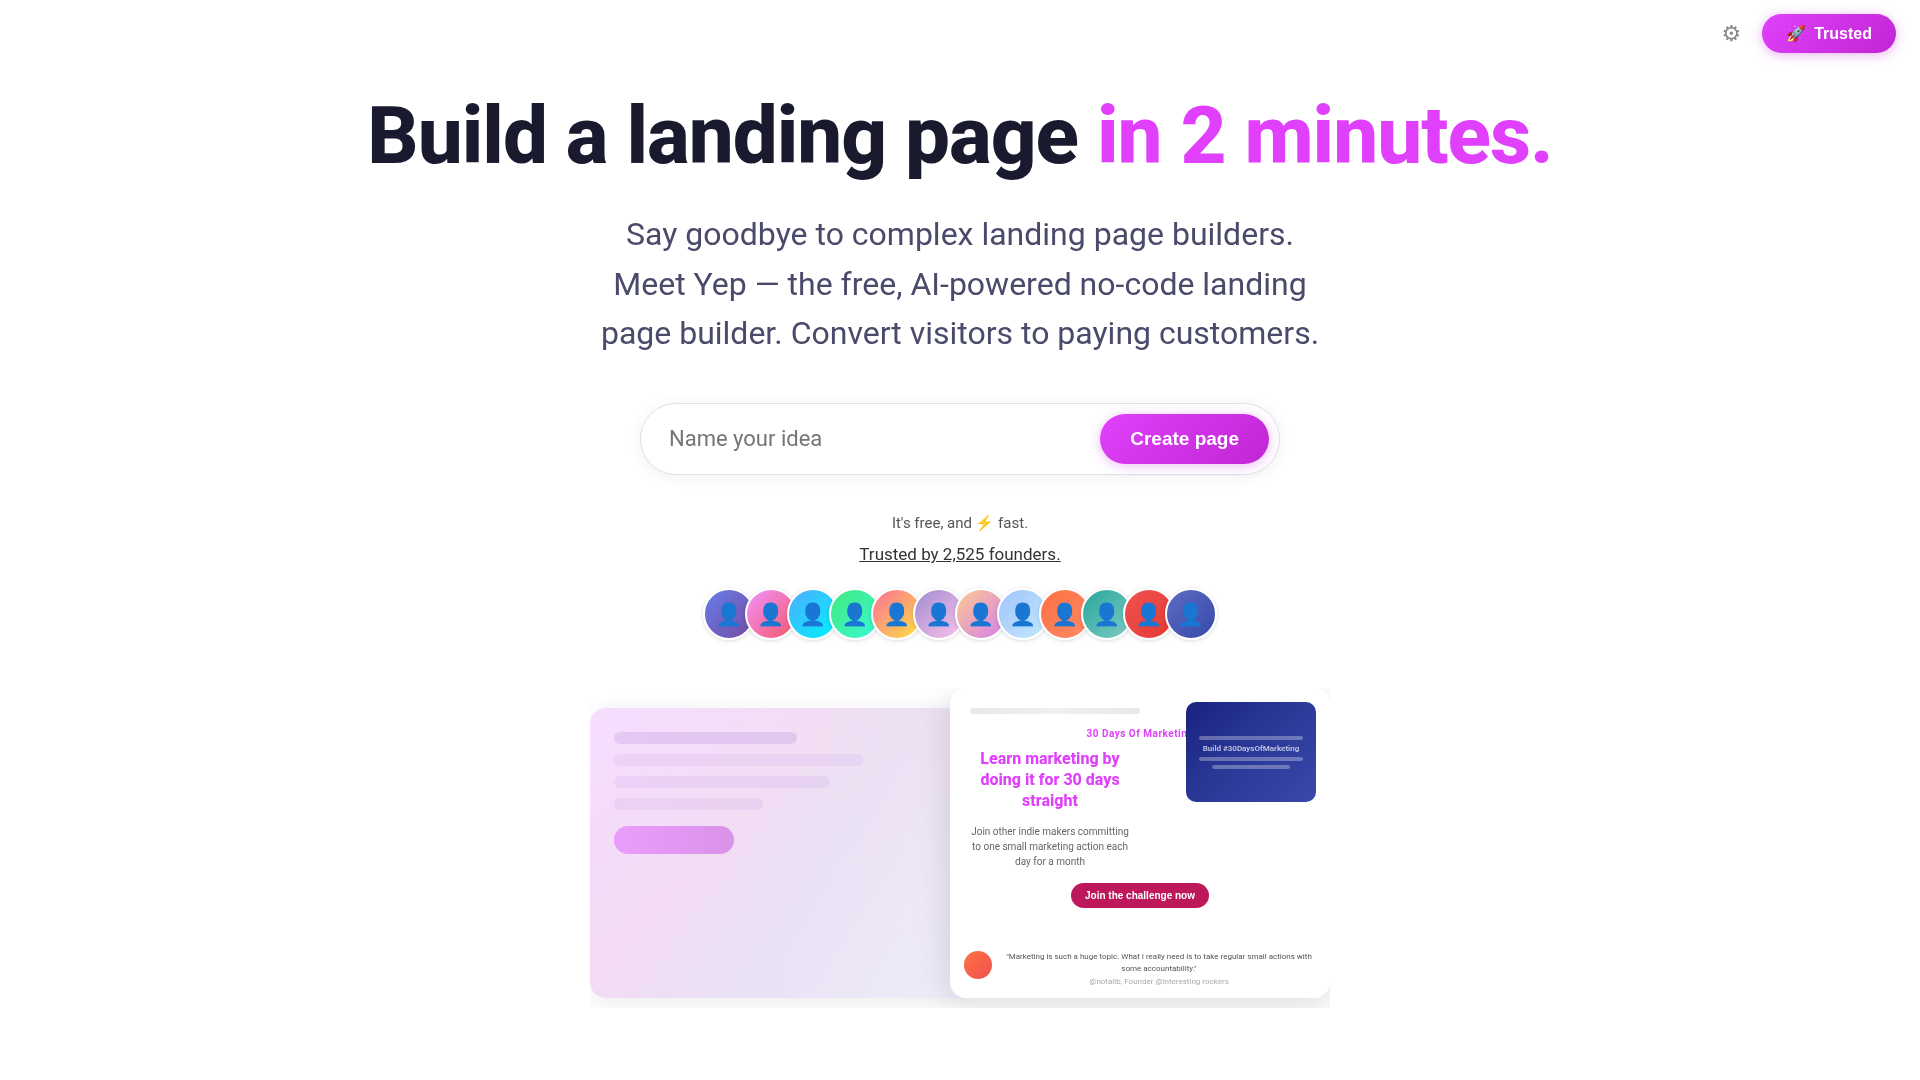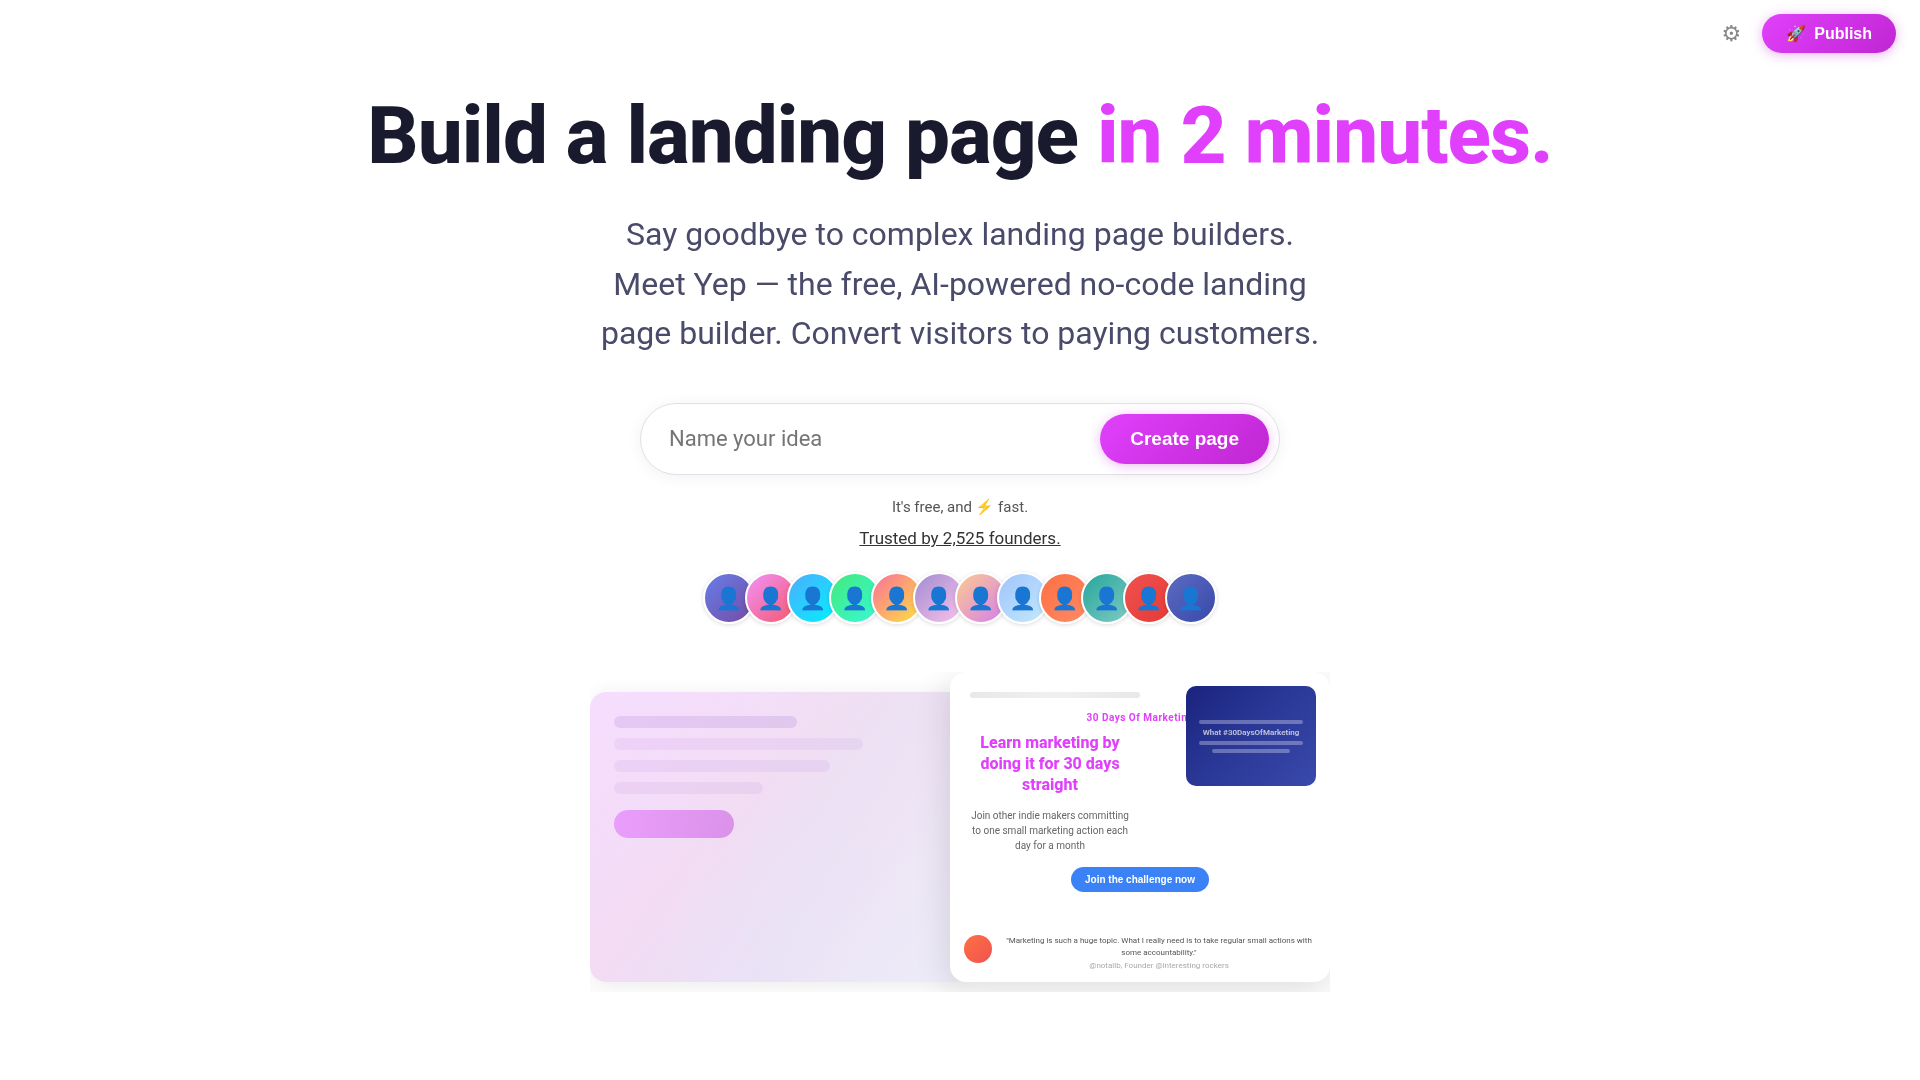--- a/index.html
+++ b/index.html
@@ -92,21 +92,21 @@
     
     .input-row {
       display: flex;
       align-items: center;
       background: #ffffff;
       border: 1.5px solid #e0e0e8;
       border-radius: 50px;
       padding: 10px 10px 10px 28px;
       width: 640px;
       box-shadow: 0 2px 16px rgba(0,0,0,0.06);
-      margin-bottom: 20px;
+      margin-bottom: 36px;
     }
 
     .idea-input {
       flex: 1;
       border: none;
       outline: none;
       font-size: 22px;
       color: #999;
       background: transparent;
       font-family: inherit;
@@ -287,21 +287,21 @@
 
     .fg-desc {
       font-size: 10px;
       color: #666;
       line-height: 1.5;
       max-width: 160px;
       margin-bottom: 14px;
     }
 
     .fg-cta {
-      background: #3b82f6;
+      background: #be185d;
       color: white;
       border: none;
       border-radius: 16px;
       padding: 7px 14px;
       font-size: 10px;
       font-weight: 600;
       cursor: pointer;
       display: inline-block;
     }
 
@@ -375,21 +375,21 @@
   </style>
 </head>
 <body>
 
 <div class="top-bar">
   <button class="settings-icon-btn">
     <span>⚙</span>
   </button>
   <button class="publish-btn">
     <span class="rocket-icon">🚀</span>
-    <span>Publish</span>
+    <span>Trusted</span>
   </button>
 </div>
 
 <div class="main-content">
 
   <h1 class="hero-title">
     <span>Build a landing page </span><span class="highlight">in 2 minutes.</span>
   </h1>
 
   <p class="hero-subtitle">Say goodbye to complex landing page builders. Meet Yep — the free, AI-powered no-code landing page builder. Convert visitors to paying customers.</p>
@@ -463,21 +463,21 @@
       <div class="fg-tag">30 Days Of Marketing</div>
       <div class="fg-title">Learn marketing by doing it for 30 days straight</div>
       <div class="fg-desc">Join other indie makers committing to one small marketing action each day for a month</div>
       <button class="fg-cta">
         <span>Join the challenge now</span>
       </button>
 
       
       <div class="fg-image-box">
         <div class="fg-image-bar"></div>
-        <div class="fg-image-text">What #30DaysOfMarketing</div>
+        <div class="fg-image-text">Build #30DaysOfMarketing</div>
         <div class="fg-image-bar"></div>
         <div class="fg-image-bar" style="width:60%"></div>
       </div>
 
       
       <div class="fg-review-section">
         <div class="fg-review-avatar"></div>
         <div>
           <div class="fg-review-text">"Marketing is such a huge topic. What I really need is to take regular small actions with some accountability."</div>
           <div class="fg-review-author">@notallb, Founder @lnteresting rockers</div>

